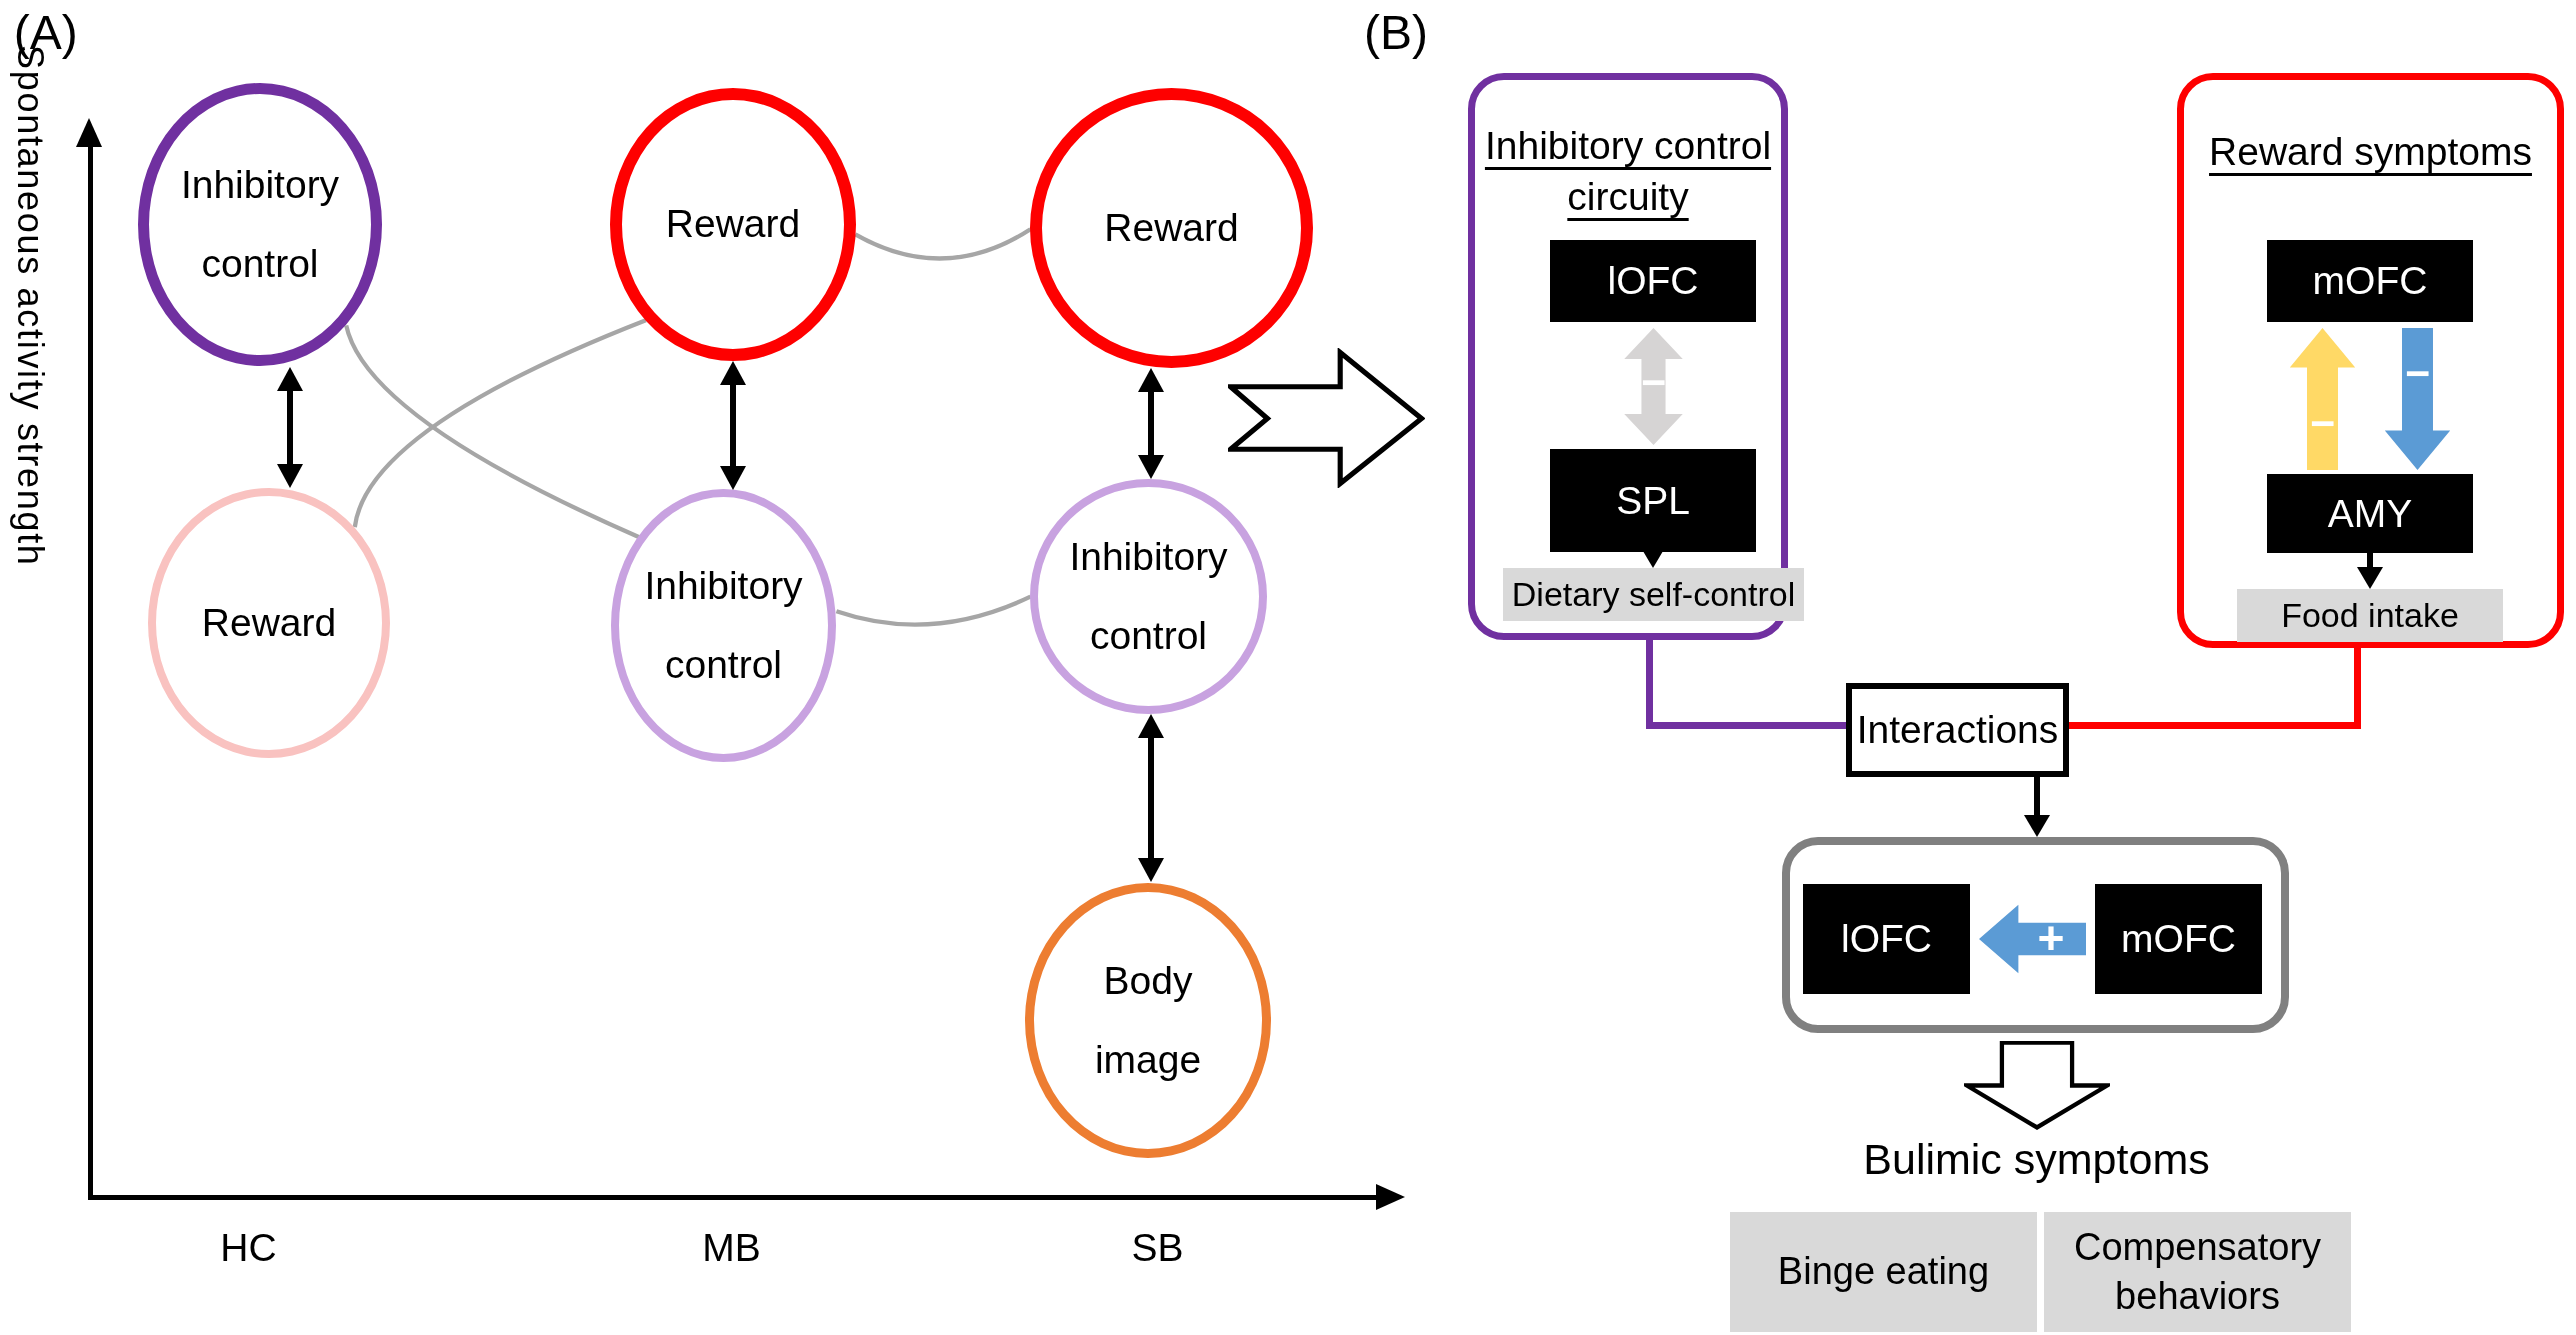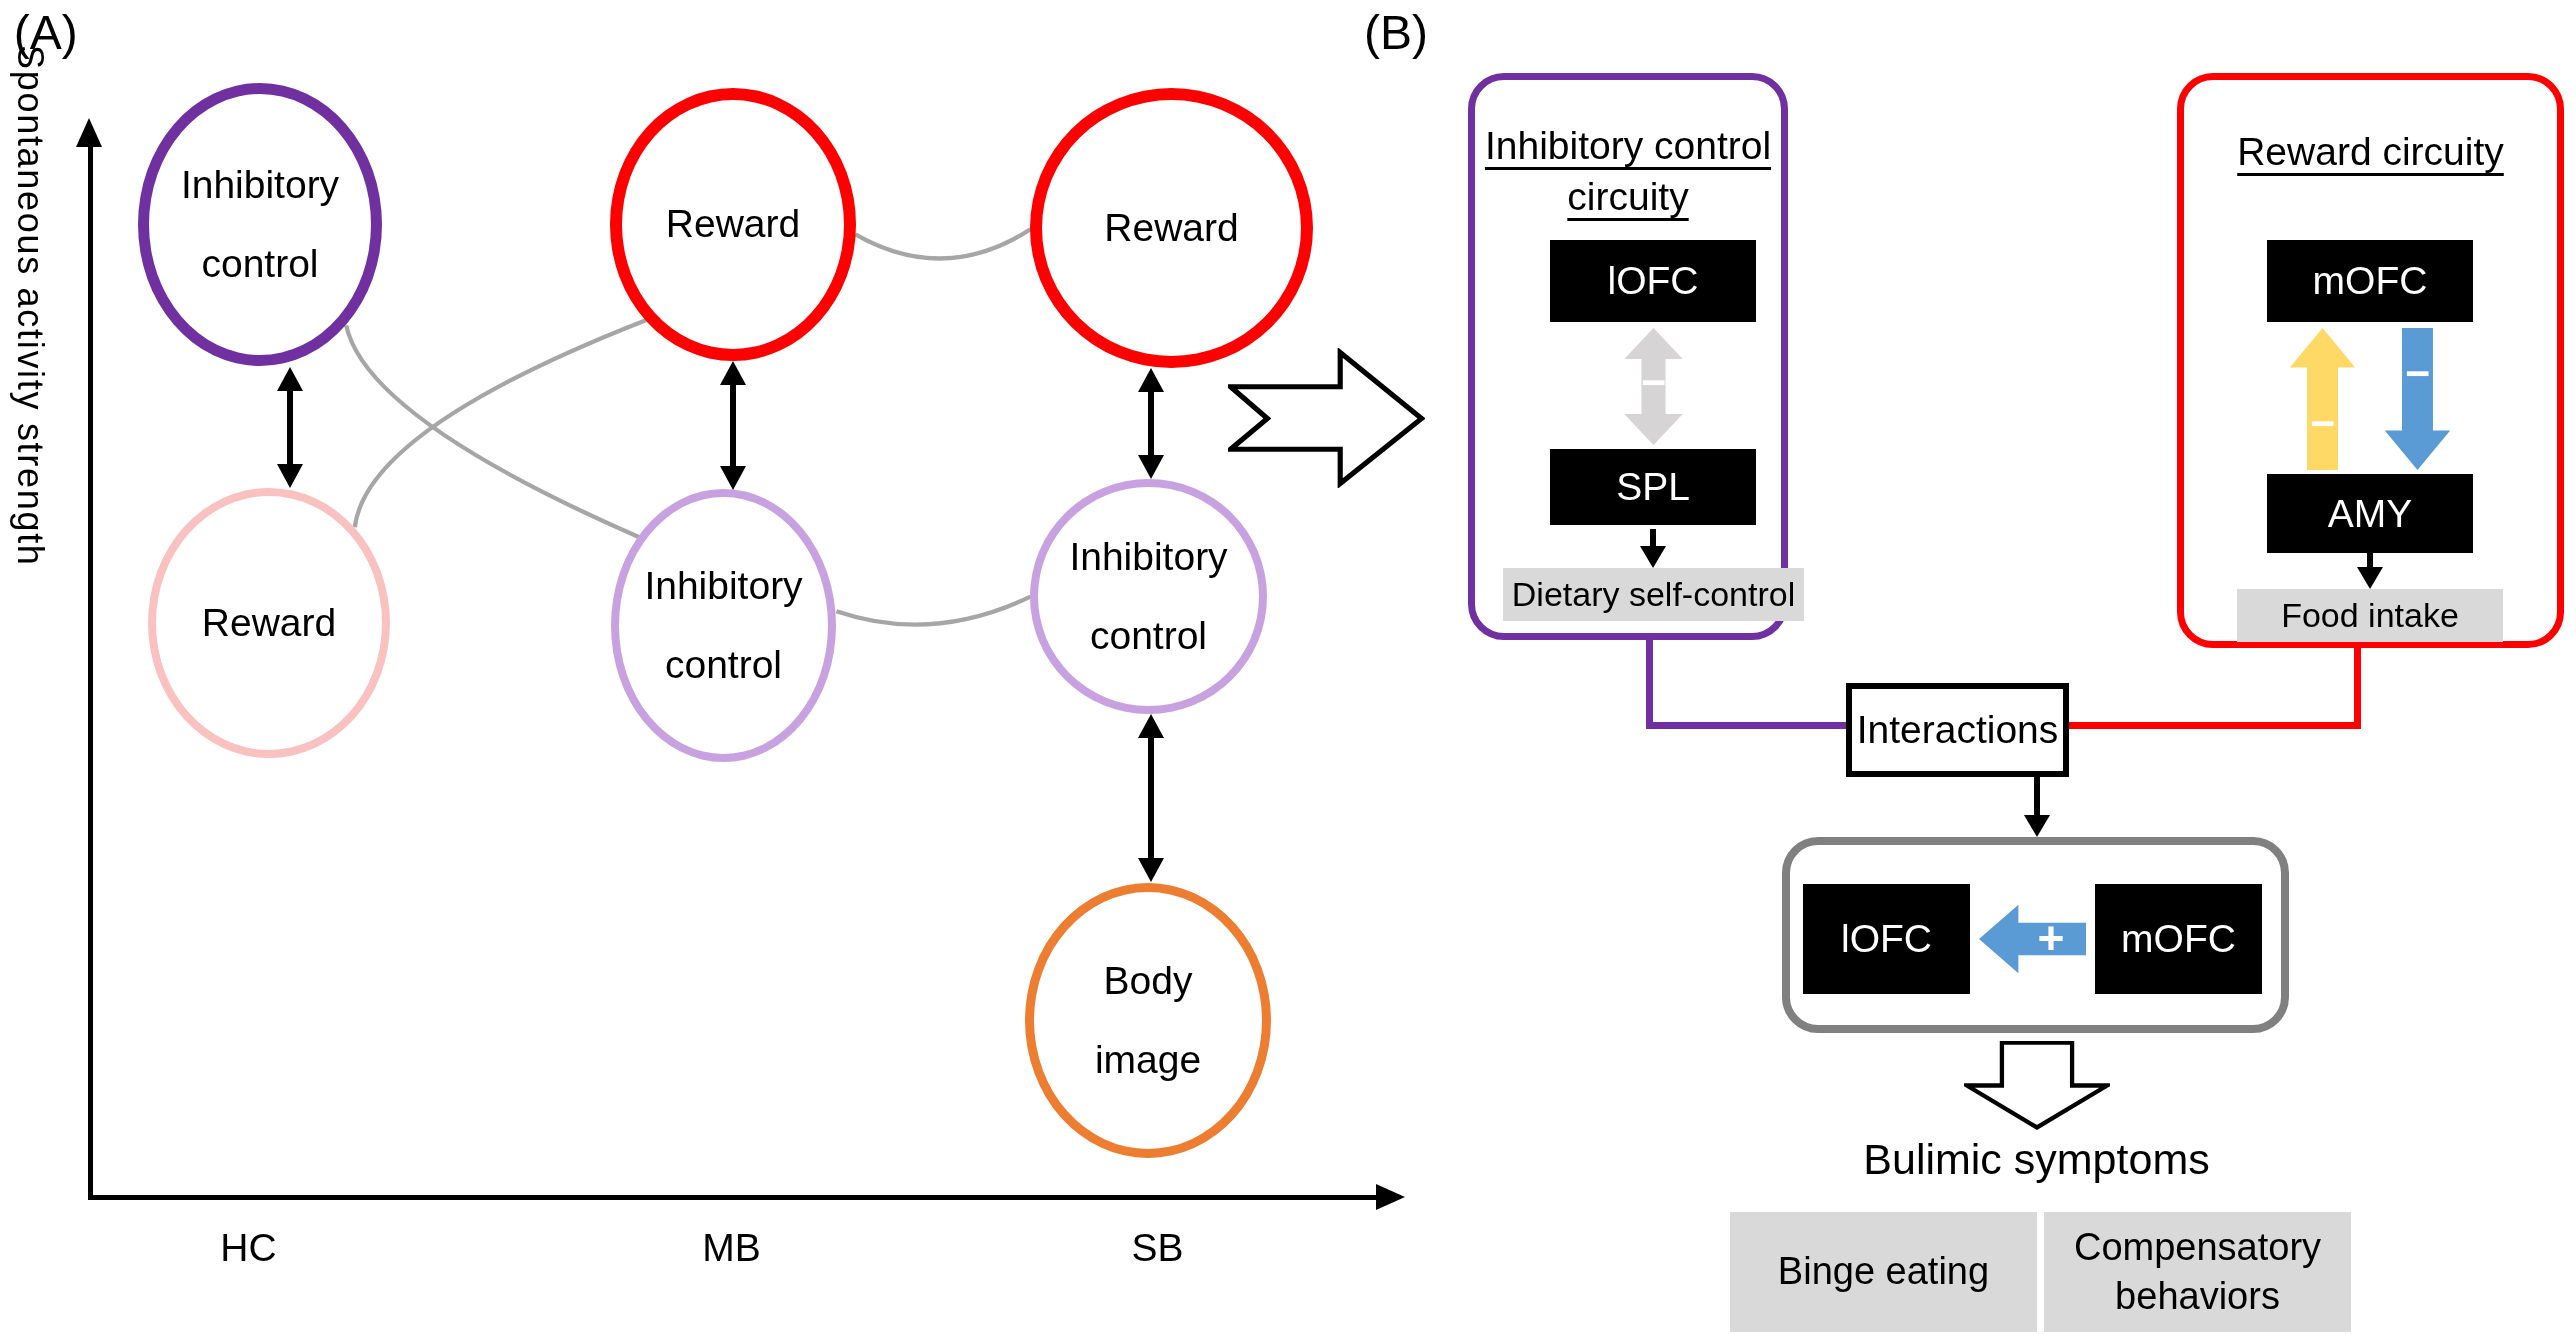--- a/index.html
+++ b/index.html
@@ -134,29 +134,29 @@
     <div class="box-title" style="top:41px;">
       <span>Inhibitory control</span><br>
       <span>circuity</span>
     </div>
   </div>
   <div class="black-box" style="left:1550px; top:240px; width:206px; height:82px;">lOFC</div>
   <svg class="abs" style="left:1619px; top:328px; z-index:2;" width="69" height="117" viewBox="0 0 80 136">
     <polygon points="40,0 74,36 54,36 54,100 74,100 40,136 6,100 26,100 26,36 6,36" fill="#D6D4D4"></polygon>
     <text x="40" y="80" text-anchor="middle" font-size="50" font-weight="bold" fill="#ffffff">−</text>
   </svg>
-  <div class="black-box" style="left:1550px; top:449px; width:206px; height:76px;">SPL</div>
+  <div class="black-box" style="left:1550px; top:449px; width:206px; height:103px;">SPL</div>
   <div class="v1arrow" style="left:1638px; top:529px; height:39px;">
       <div class="shaft"></div>
     </div>
   <div class="gray-box" style="left: 1503px; top: 568px; width: 301px; height: 53px; background-color: rgb(217, 217, 217);">Dietary self-control</div>
 
   <div class="big-box" style="left: 2177px; top: 73px; width: 387px; height: 575px; border: 7.7px solid rgb(254, 0, 0);">
     <div class="box-title" style="top:47px;">
-      <span>Reward circuity</span>
+      <span>Reward symptoms</span>
     </div>
   </div>
   <div class="black-box" style="left:2267px; top:240px; width:206px; height:82px;">mOFC</div>
   <svg class="abs" style="left:2288px; top:328px; z-index:2;" width="69" height="142" viewBox="0 0 80 165">
     <polygon points="40,0 78,46 58,46 58,165 22,165 22,46 2,46" fill="#FFD966"></polygon>
     <text x="40" y="128" text-anchor="middle" font-size="50" font-weight="bold" fill="#ffffff">−</text>
   </svg>
   <svg class="abs" style="left:2383px; top:328px; z-index:2;" width="69" height="142" viewBox="0 0 80 165">
     <polygon points="40,165 2,119 22,119 22,0 58,0 58,119 78,119" fill="#5B9BD5"></polygon>
     <text x="40" y="70" text-anchor="middle" font-size="50" font-weight="bold" fill="#ffffff">−</text>

